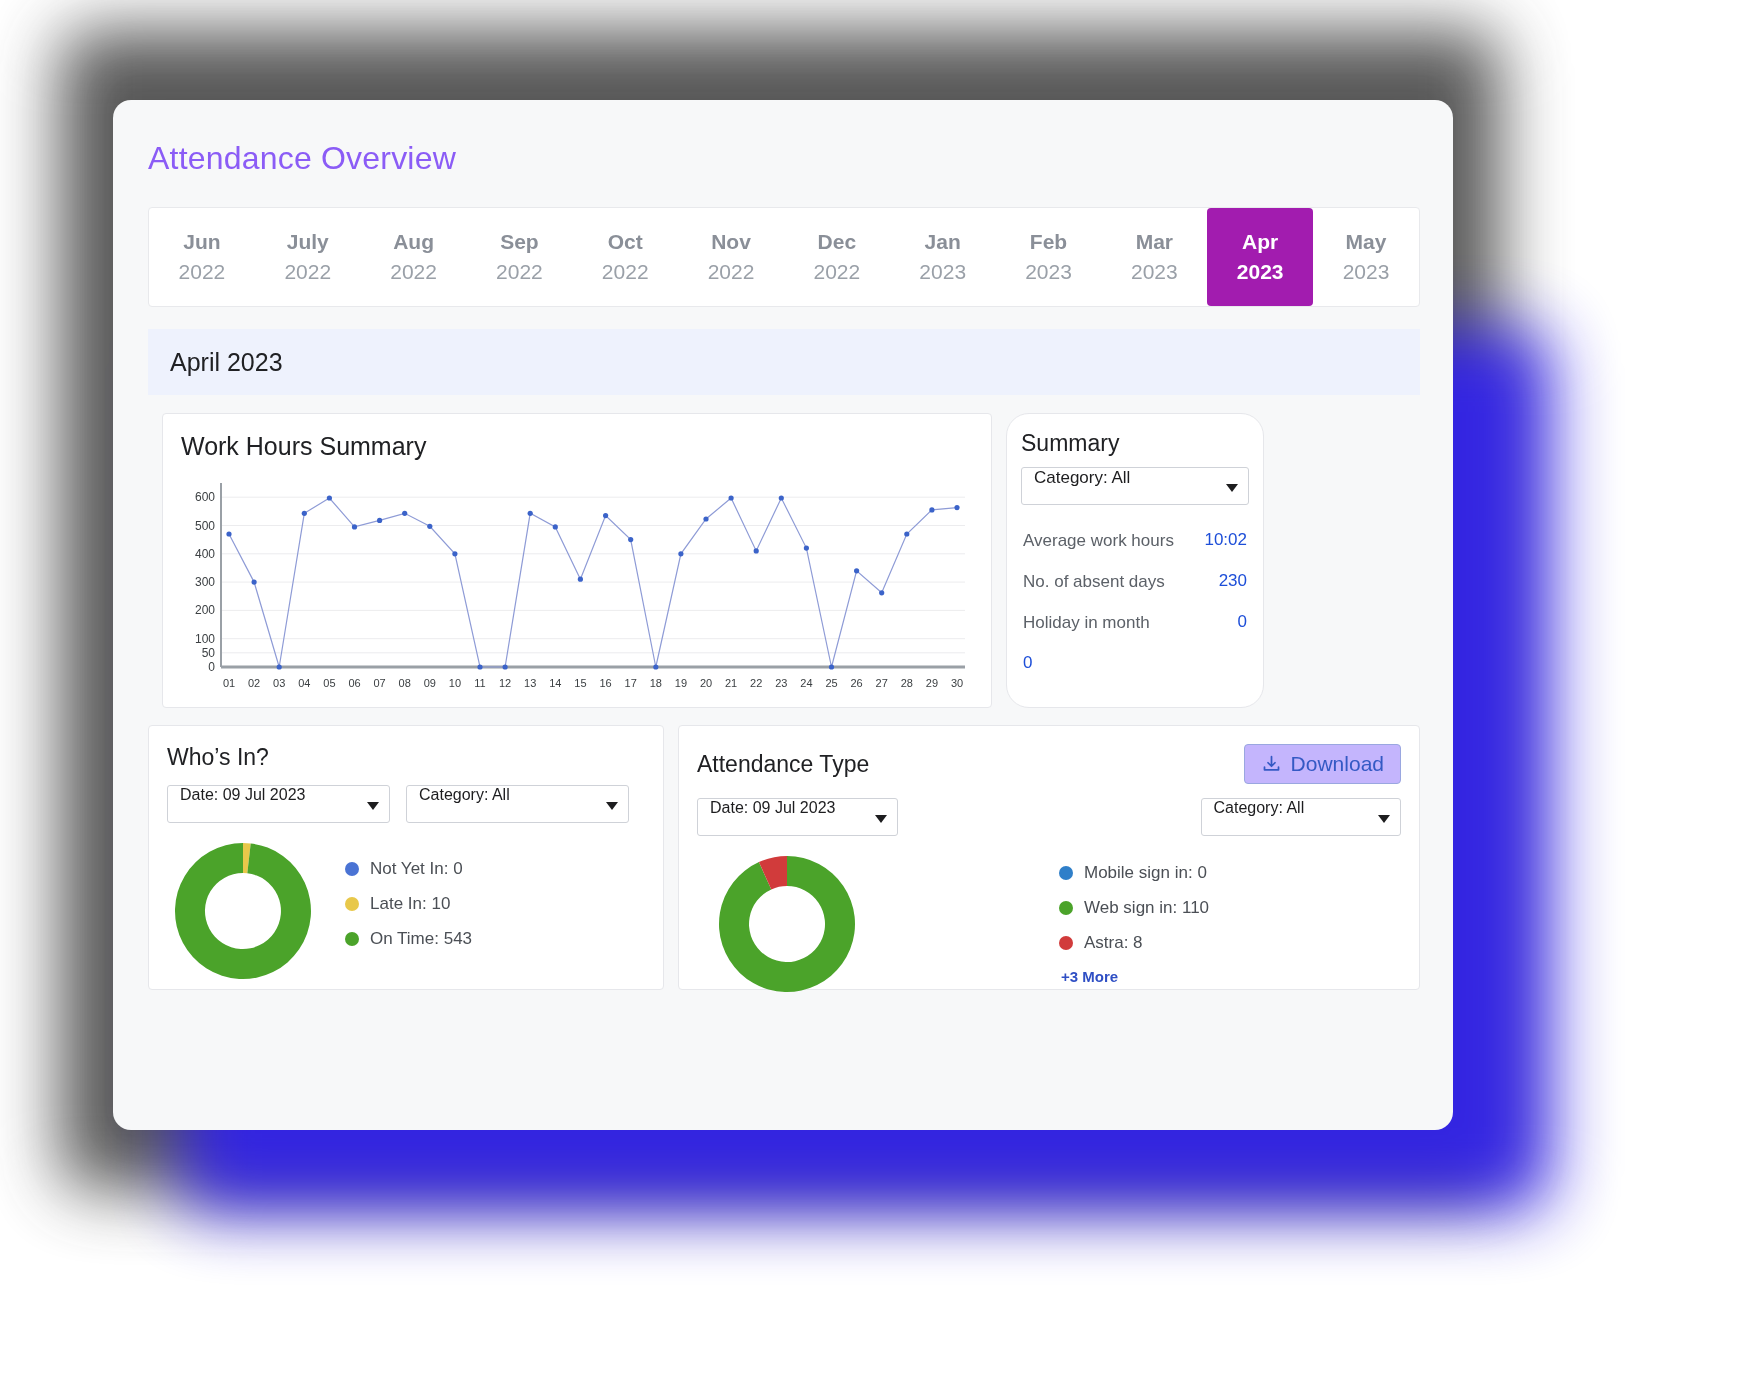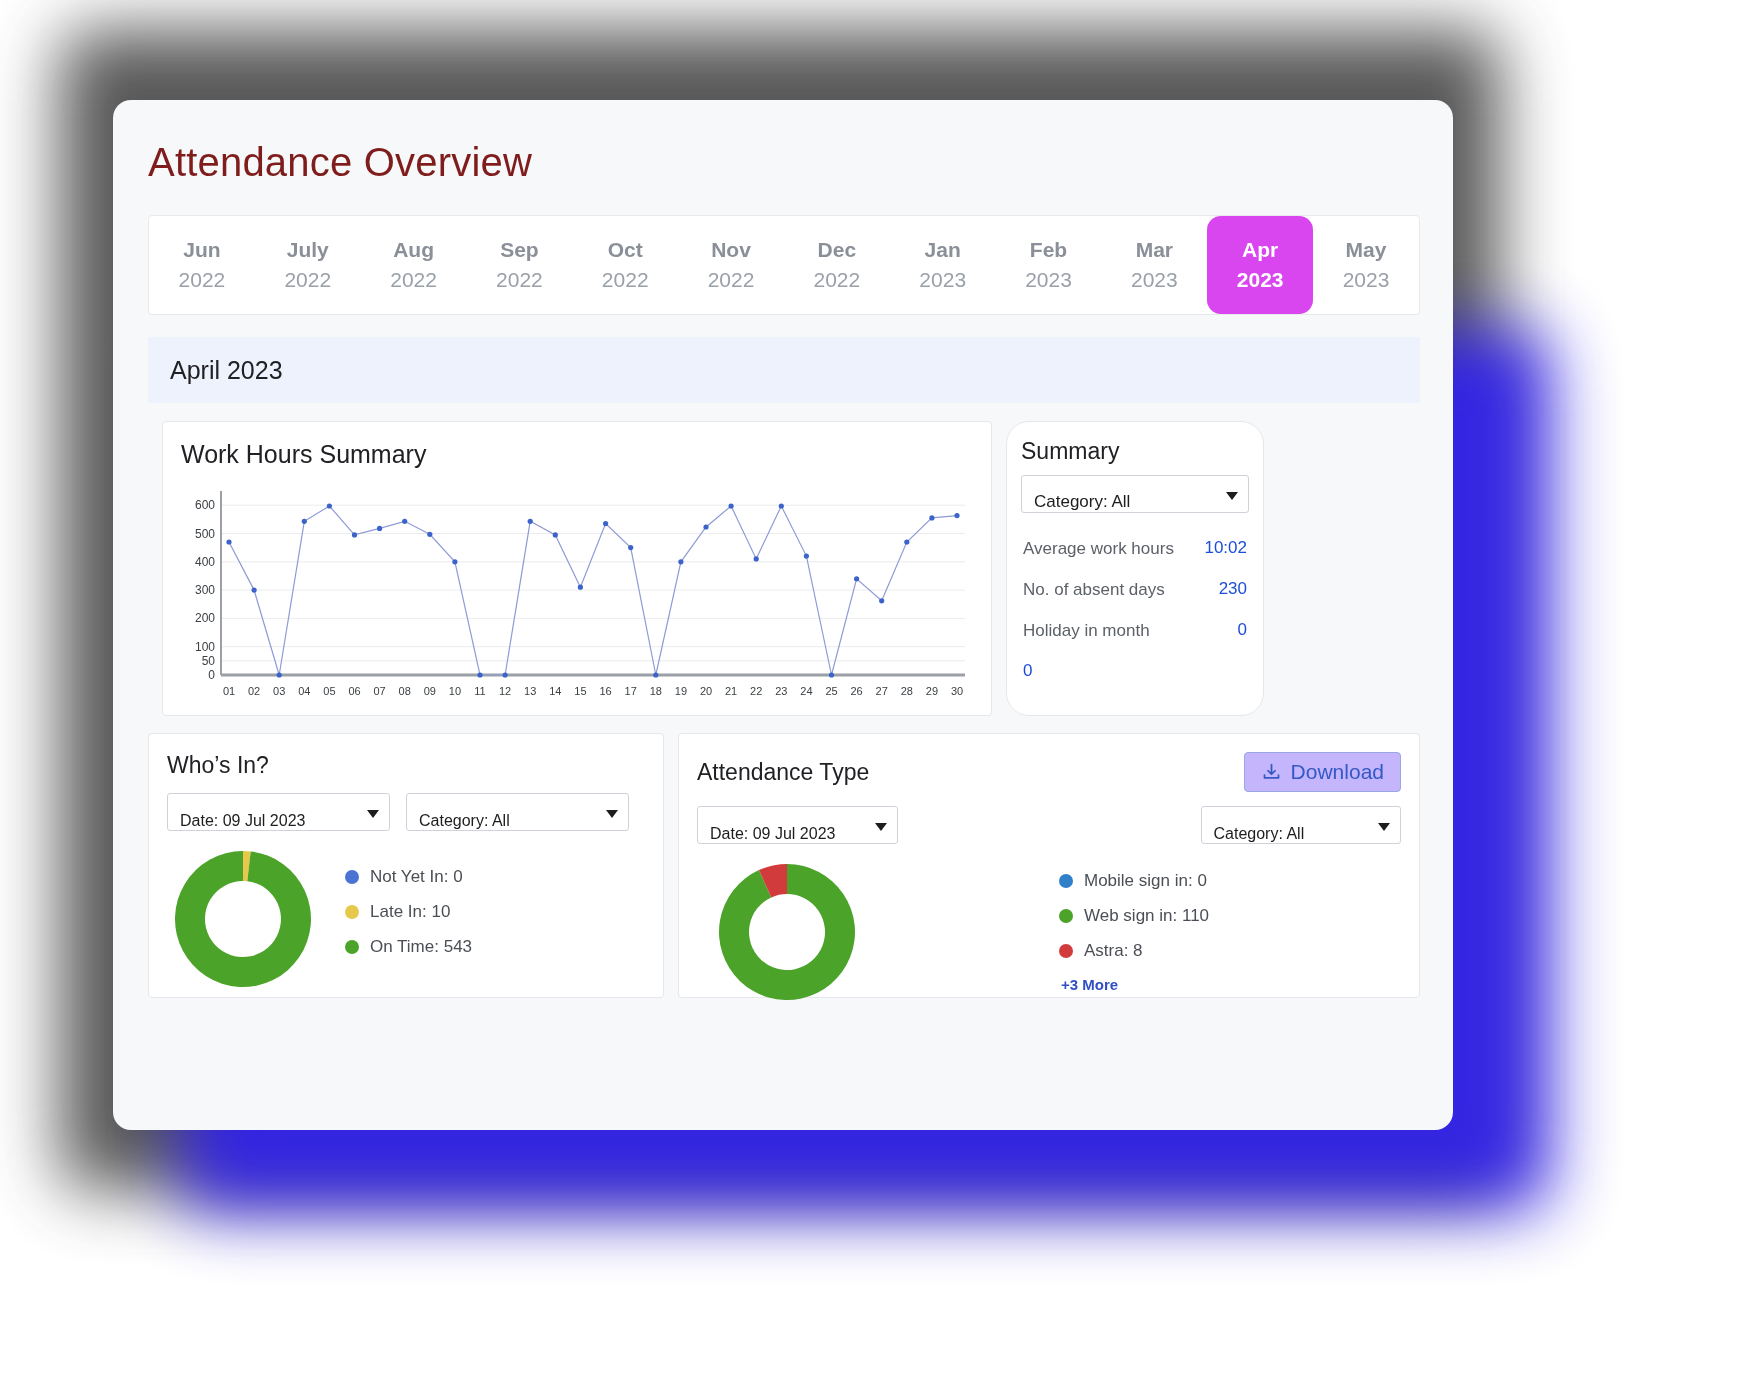--- a/index.html
+++ b/index.html
@@ -33,22 +33,22 @@
   }
   .card {
     position: absolute;
     left: 113px; top: 100px;
     width: 1340px; height: 1030px;
     background: #f7f8f9;
     border-radius: 18px;
     overflow: hidden;
   }
   .page-title {
-    font-size: 40px;
-    color: #7f1d1d;
+    font-size: 32px;
+    color: #8b5cf6;
     font-weight: 400;
     padding: 40px 0 0 35px;
     letter-spacing: .2px;
   }
   
   .month-strip {
     margin: 30px 0 0 35px;
     width: 1272px;
     background: #ffffff;
     border: 1px solid #e8e9ec;
@@ -63,23 +63,23 @@
     align-items: center;
     justify-content: center;
     color: #8a8f98;
     font-size: 21px;
     line-height: 1.42;
     cursor: pointer;
     font-weight: 600;
   }
   .month-tab .yr { font-weight: 400; color: #9aa0a8; }
   .month-tab.active {
-    background: #d946ef;
+    background: #a21caf;
     color: #ffffff;
-    border-radius: 14px;
+    border-radius: 4px;
   }
   .month-tab.active .yr { color: #ffffff; font-weight: 600;}
   
   .month-banner {
     margin: 22px 0 0 35px;
     width: 1272px;
     height: 66px;
     background: #eef2fd;
     display: flex;
     align-items: center;
@@ -105,21 +105,21 @@
   .chart-wrap { position: relative; width: 792px; height: 228px; margin-top: 14px; }
   .chart-svg { display: block; }
   .summary-panel { width: 258px; height: 295px; padding: 16px 14px; border-radius: 23px; }
   .summary-title { font-size: 23px; color: #202124; margin-bottom: 10px;}
   .select {
     position: relative;
     border: 1px solid #cfd2d8;
     border-radius: 3px;
     height: 38px;
     display: flex;
-    align-items: flex-end;
+    align-items: flex-start;
     padding: 0 30px 0 12px;
     font-size: 17px;
     color: #1d1d1f;
     background: #fff;
     cursor: pointer;
     white-space: nowrap;
     overflow: hidden;
   }
   .caret {
     position: absolute; right: 10px; top: 50%;

